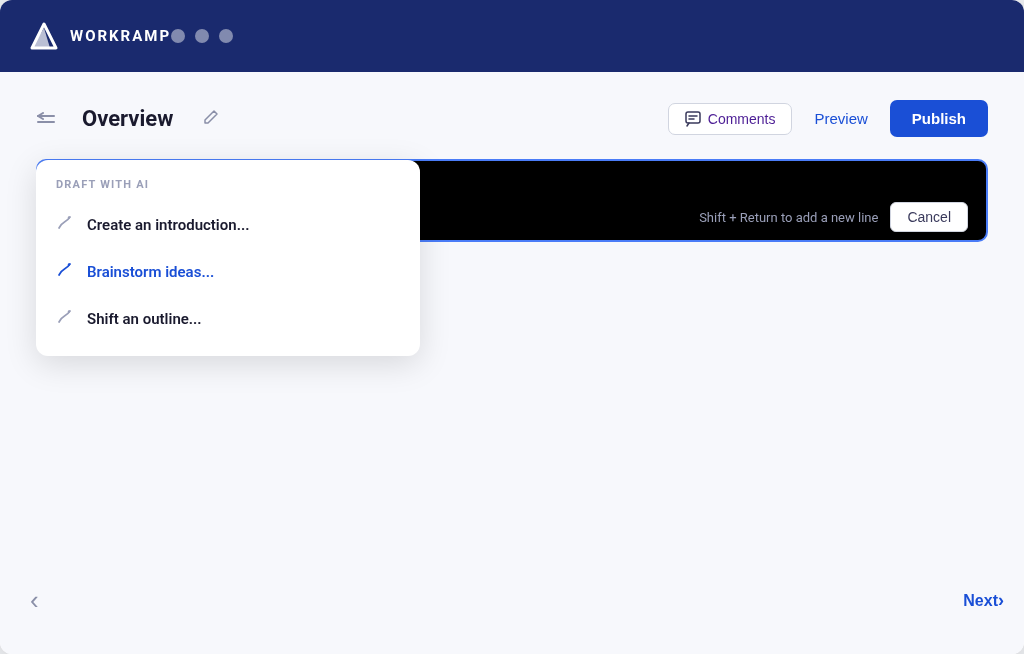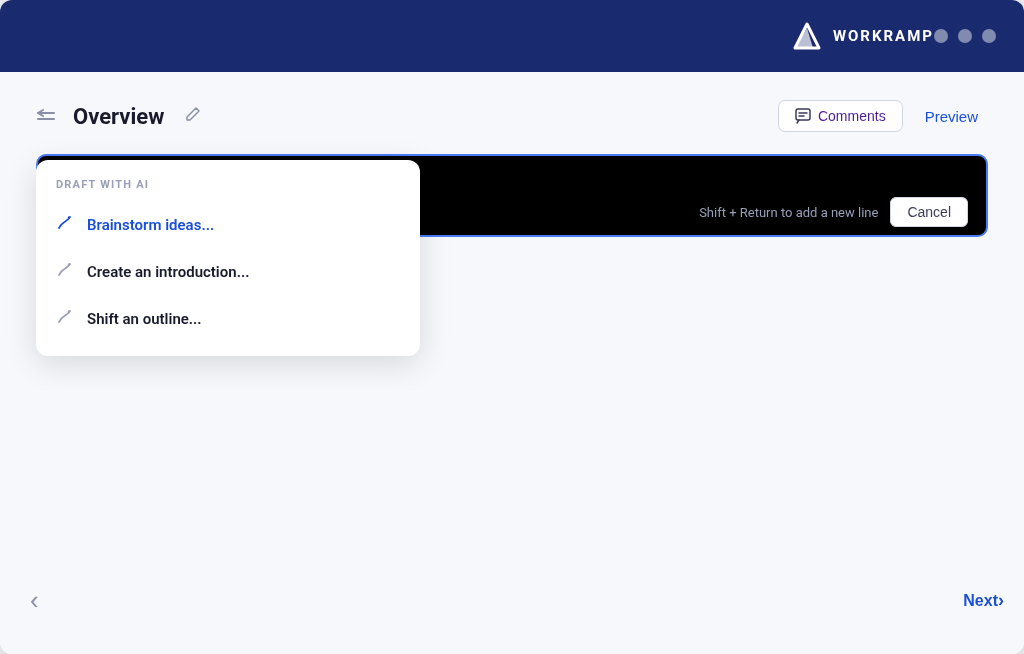--- a/index.html
+++ b/index.html
@@ -22,21 +22,21 @@
       display: flex;
       flex-direction: column;
     }
 
     
     .titlebar {
       background: #1a2a6e;
       height: 72px;
       display: flex;
       align-items: center;
-      justify-content: flex-end;
+      justify-content: flex-start;
       padding: 0 28px;
       flex-shrink: 0;
     }
 
     .titlebar-logo {
       display: flex;
       align-items: center;
       gap: 10px;
     }
 
@@ -78,21 +78,21 @@
     .header-bar {
       display: flex;
       align-items: center;
       justify-content: space-between;
       margin-bottom: 22px;
     }
 
     .header-left {
       display: flex;
       align-items: center;
-      gap: 17px;
+      gap: 26px;
     }
 
     .back-icon {
       color: #8a8fa8;
       font-size: 18px;
       cursor: pointer;
       display: flex;
       align-items: center;
     }
 
@@ -331,54 +331,55 @@
         <button class="comments-btn">
           <svg class="comments-icon-svg" viewBox="0 0 16 16" fill="none">
             <rect x="1" y="1" width="14" height="11" rx="2" stroke="#3a3a5c" stroke-width="1.5" fill="none"></rect>
             <line x1="4" y1="5" x2="12" y2="5" stroke="#3a3a5c" stroke-width="1.5" stroke-linecap="round"></line>
             <line x1="4" y1="8" x2="9" y2="8" stroke="#3a3a5c" stroke-width="1.5" stroke-linecap="round"></line>
             <path d="M4 12L2 15" stroke="#3a3a5c" stroke-width="1.5" stroke-linecap="round"></path>
           </svg>
           <span>Comments</span>
         </button>
         <button class="preview-btn">Preview</button>
+        <button class="publish-btn">Publish</button>
       </div>
     </div>
 
     <div class="ai-input-container">
       <div class="ai-input-top">
         <span class="ai-input-placeholder">Start writing with AI...</span>
       </div>
       <div class="ai-input-bottom">
         <span class="shift-hint">Shift + Return to add a new line</span>
         <button class="cancel-btn">Cancel</button>
       </div>
     </div>
 
     <div class="ai-dropdown">
       <div class="dropdown-section-label">DRAFT WITH AI</div>
+
+      <div class="dropdown-item">
+        <span class="dropdown-item-icon">
+          <svg width="17" height="17" viewBox="0 0 17 17" fill="none">
+            <path d="M3 14 Q5 10 8.5 8 Q12 6 14 3" stroke="#9a9fb8" stroke-width="1.7" stroke-linecap="round" fill="none"></path>
+            <circle cx="13" cy="3.5" r="1.2" fill="#9a9fb8"></circle>
+          </svg>
+        </span>
+        <span>Create an introduction...</span>
+      </div>
 
       <div class="dropdown-item active">
         <span class="dropdown-item-icon">
           <svg width="17" height="17" viewBox="0 0 17 17" fill="none">
             <path d="M3 14 Q5 10 8.5 8 Q12 6 14 3" stroke="#1a4fd6" stroke-width="1.7" stroke-linecap="round" fill="none"></path>
             <circle cx="13" cy="3.5" r="1.2" fill="#1a4fd6"></circle>
           </svg>
         </span>
         <span>Brainstorm ideas...</span>
-      </div>
-
-      <div class="dropdown-item">
-        <span class="dropdown-item-icon">
-          <svg width="17" height="17" viewBox="0 0 17 17" fill="none">
-            <path d="M3 14 Q5 10 8.5 8 Q12 6 14 3" stroke="#9a9fb8" stroke-width="1.7" stroke-linecap="round" fill="none"></path>
-            <circle cx="13" cy="3.5" r="1.2" fill="#9a9fb8"></circle>
-          </svg>
-        </span>
-        <span>Create an introduction...</span>
       </div>
 
       <div class="dropdown-item">
         <span class="dropdown-item-icon">
           <svg width="17" height="17" viewBox="0 0 17 17" fill="none">
             <path d="M3 14 Q5 10 8.5 8 Q12 6 14 3" stroke="#9a9fb8" stroke-width="1.7" stroke-linecap="round" fill="none"></path>
             <circle cx="13" cy="3.5" r="1.2" fill="#9a9fb8"></circle>
           </svg>
         </span>
         <span>Shift an outline...</span>

